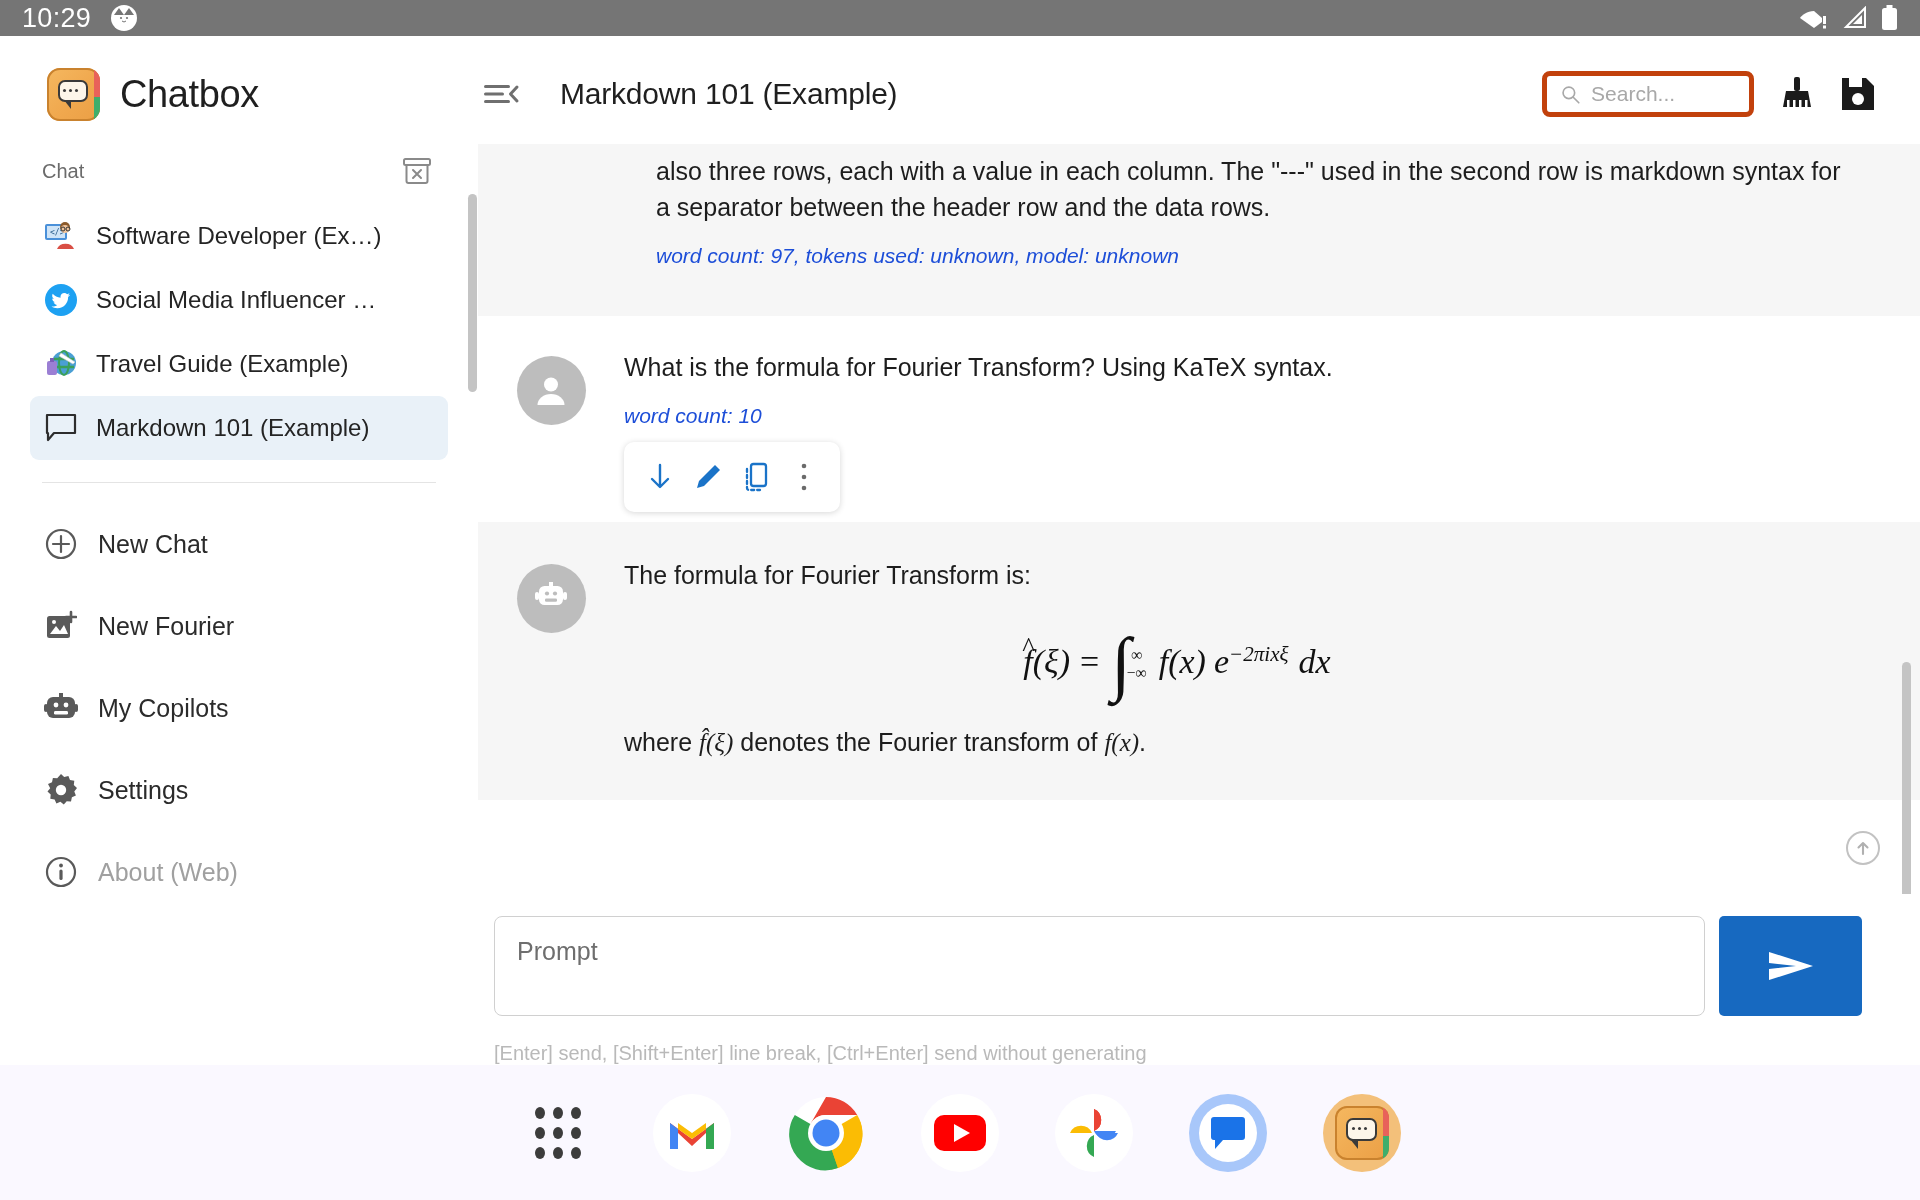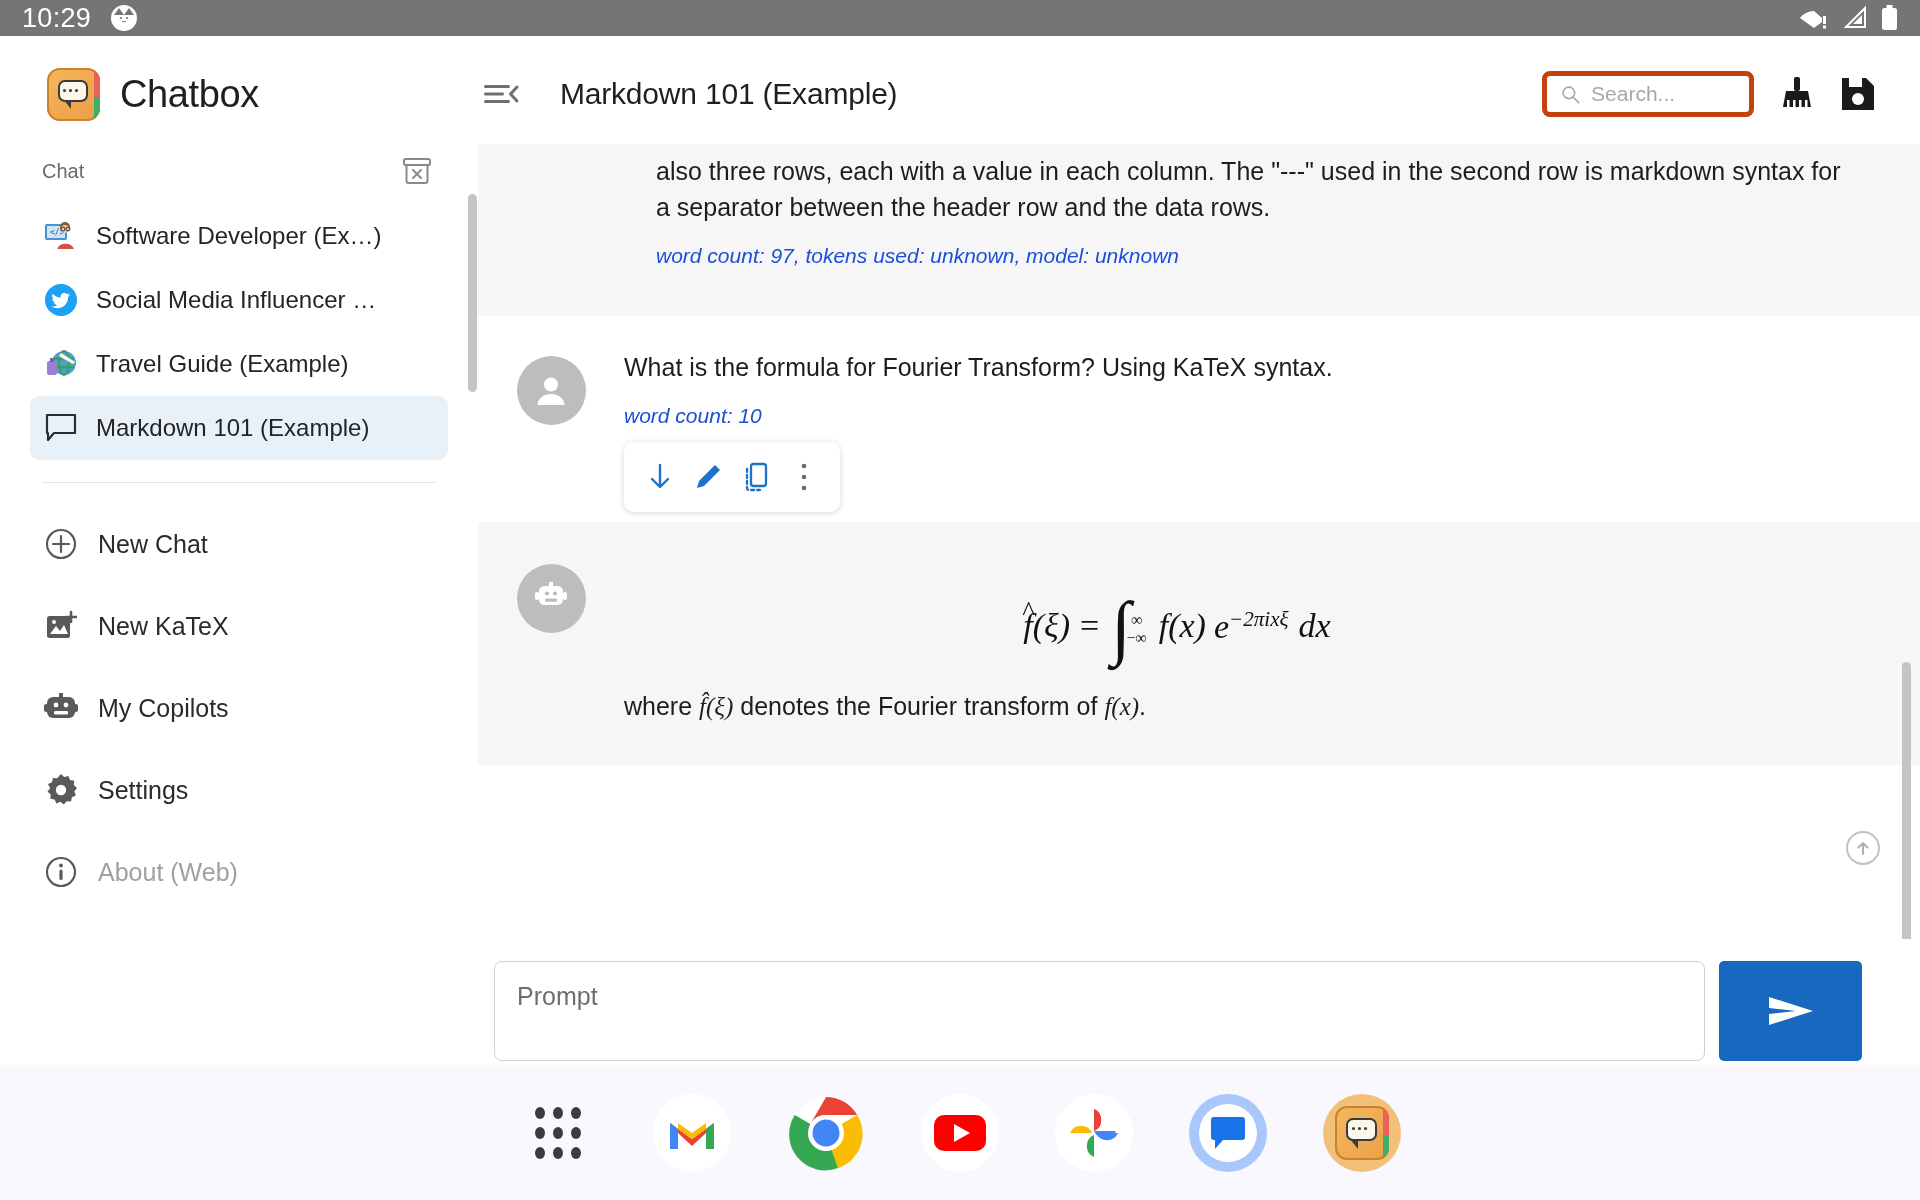--- a/index.html
+++ b/index.html
@@ -371,21 +371,21 @@
           </div>
           <div class="nav-item">
             <span class="nav-icon">
               <svg width="32" height="32" viewBox="0 0 32 32">
                 <rect x="2" y="6" width="23" height="22" rx="2.5" fill="#5a5a5a"></rect>
                 <path d="M5 24 L11 16 L15 21 L19 15 L23 24 Z" fill="#ffffff"></path>
                 <circle cx="9" cy="12" r="2" fill="#ffffff"></circle>
                 <path d="M26 2 V12 M21 7 H31" stroke="#5a5a5a" stroke-width="2.6" stroke-linecap="round"></path>
               </svg>
             </span>
-            <span class="nav-label">New KaTeX</span>
+            <span class="nav-label">New Fourier</span>
           </div>
           <div class="nav-item">
             <span class="nav-icon">
               <svg width="34" height="32" viewBox="0 0 34 32">
                 <path d="M15 1 h4 v4 h-4 Z" fill="#5a5a5a"></path>
                 <rect x="3" y="5" width="28" height="21" rx="6" fill="#5a5a5a"></rect>
                 <rect x="0" y="12" width="4" height="8" rx="2" fill="#5a5a5a"></rect>
                 <rect x="30" y="12" width="4" height="8" rx="2" fill="#5a5a5a"></rect>
                 <circle cx="12" cy="13" r="2.4" fill="#ffffff"></circle>
                 <circle cx="22" cy="13" r="2.4" fill="#ffffff"></circle>
@@ -478,20 +478,21 @@
                 <rect x="8" y="7" width="24" height="19" rx="5.5" fill="#ffffff"></rect>
                 <rect x="4" y="13" width="4" height="8" rx="2" fill="#ffffff"></rect>
                 <rect x="32" y="13" width="4" height="8" rx="2" fill="#ffffff"></rect>
                 <circle cx="16" cy="14.5" r="2.1" fill="#bdbdbd"></circle>
                 <circle cx="24" cy="14.5" r="2.1" fill="#bdbdbd"></circle>
                 <rect x="14" y="19.5" width="12" height="3.2" rx="1.3" fill="#bdbdbd"></rect>
               </svg>
             </div>
           </div>
           <div class="msg-body">
+            <div class="msg-text">The formula for Fourier Transform is:</div>
 
             <div id="formula-block">
               <span class="katex">
                 <span class="hatwrap"><span class="hat">^</span><i>f</i></span>
                   <span style="font-style:italic;">(ξ)</span>
                 <span style="font-style:normal; margin:0 10px;">=</span>
                 <span class="intg">∫</span>
                   <span class="lim">
                     <span class="top">∞</span>
                     <span class="bot">−∞</span>
@@ -521,20 +522,21 @@
         <div id="composer-inner">
           <div id="prompt-wrap">
             <textarea id="prompt-input" placeholder="Prompt" style=""></textarea>
           </div>
           <button id="send-btn">
             <svg width="50" height="40" viewBox="0 0 50 40">
               <path d="M3 6 L47 20 L3 34 L3 23 L30 20 L3 17 Z" fill="#ffffff"></path>
             </svg>
           </button>
         </div>
+        <div id="composer-hint">[Enter] send, [Shift+Enter] line break, [Ctrl+Enter] send without generating</div>
       </div>
     </div>
   </div>
 </div>
 
 <div id="dock">
   <div class="dock-item">
     <div id="app-drawer">
       <i></i>
         <i></i>

